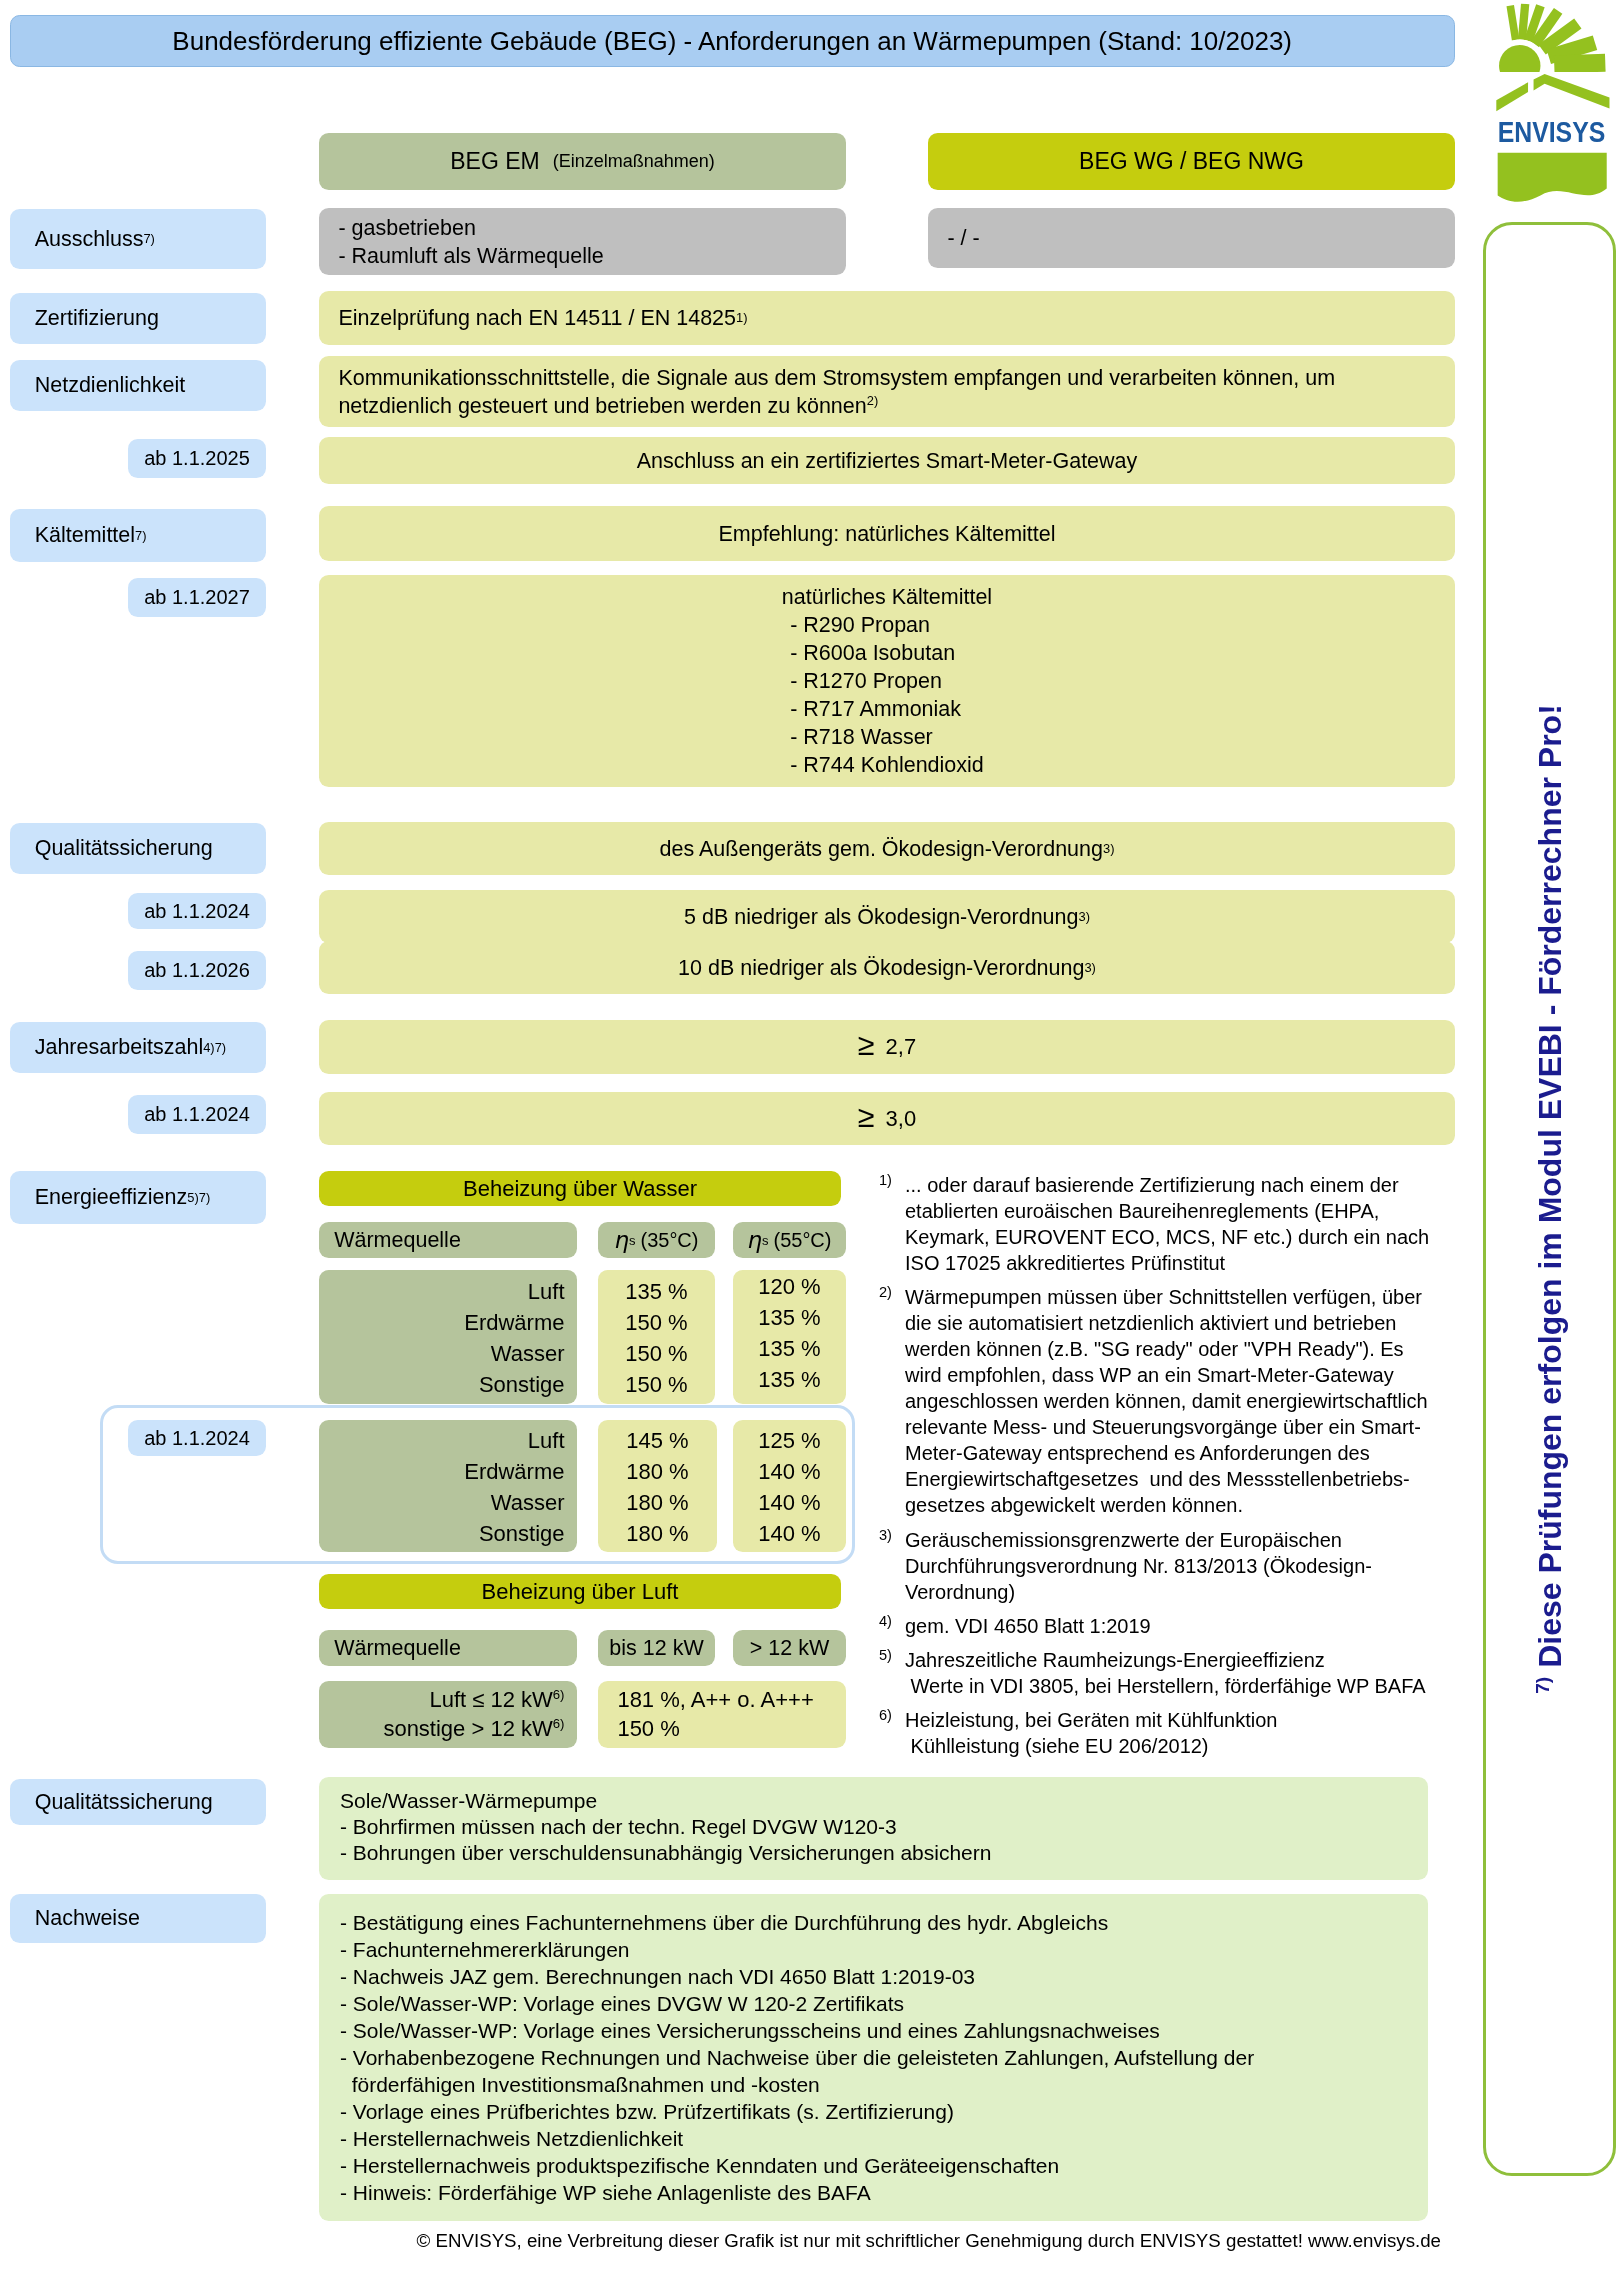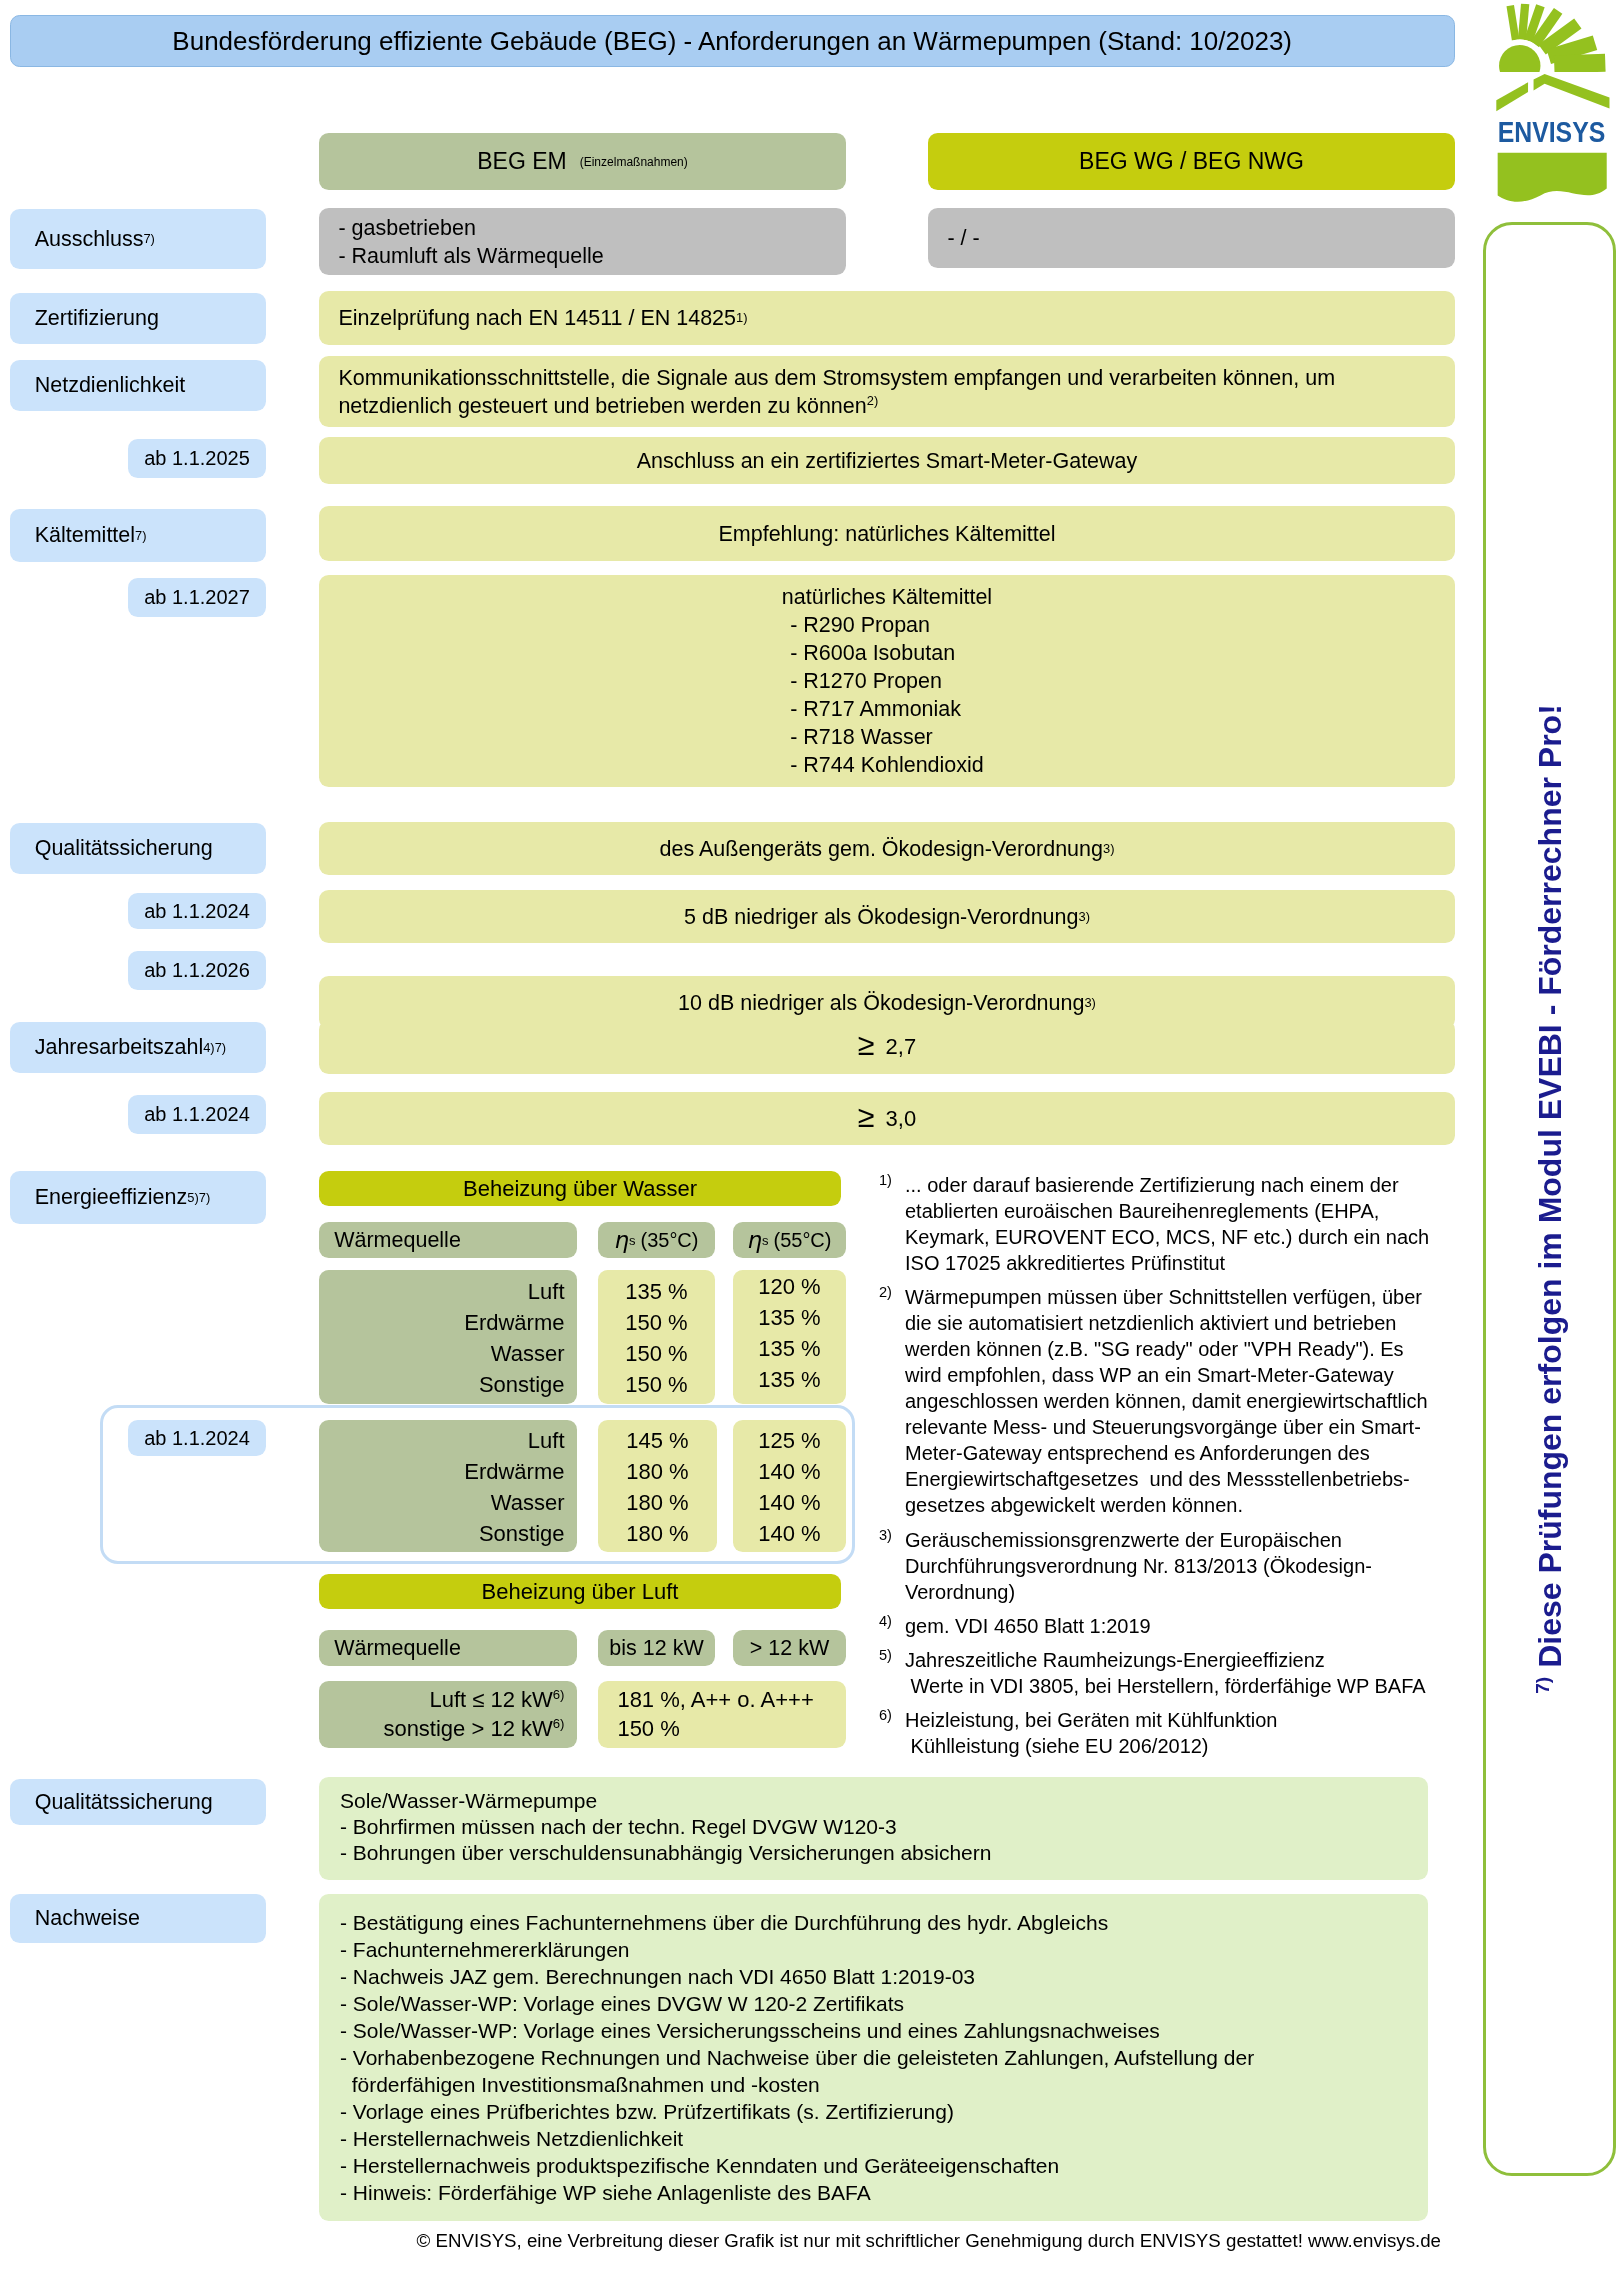--- a/index.html
+++ b/index.html
@@ -76,21 +76,21 @@
 </svg>
 
 <div class="side-panel">
   <div class="side-text">
     <sup data-bind="side_panel.sup">7)</sup><span data-bind="side_panel.text"> Diese Prüfungen erfolgen im Modul </span><b data-bind="side_panel.text_bold">EVEBI - Förderrechner Pro!</b>
   </div>
 </div>
 
 <div class="box bg-sage fc" style="left:319px;top:133px;width:527px;height:57px">
   <span style="font-size:23px" data-bind="headers.em_title">BEG EM</span>
-  <span style="font-size:12px;margin-left:13px" data-bind="headers.em_subtitle">(Einzelmaßnahmen)</span>
+  <span style="font-size:18px;margin-left:13px" data-bind="headers.em_subtitle">(Einzelmaßnahmen)</span>
 </div>
 <div class="box bg-olive fc" style="left:928px;top:133px;width:527px;height:57px;font-size:23px">
   <span data-bind="headers.wg_title">BEG WG / BEG NWG</span>
 </div>
 
 <div class="box bg-label fl lblpad t-label" style="left:9.7px;top:209px;width:256px;height:60px">
   <span data-bind="sections.ausschluss.label">Ausschluss</span>
     <sup data-bind="sections.ausschluss.sup">7)</sup>
 </div>
 <div class="box bg-gray col padl t-body" style="left:319px;top:208px;width:527px;height:67px">
@@ -157,21 +157,21 @@
   <span data-bind="sections.ab_2024_geraeusch.label">ab 1.1.2024</span>
 </div>
 <div class="box bg-yellow fc t-body" style="left:319px;top:890px;width:1136px;height:53px">
   <span data-bind="sections.ab_2024_geraeusch.text">5 dB niedriger als Ökodesign-Verordnung</span>
     <sup data-bind="sections.ab_2024_geraeusch.sup">3)</sup>
 </div>
 
 <div class="box bg-label fc t-date" style="left:128px;top:951px;width:138px;height:39px">
   <span data-bind="sections.ab_2026.label">ab 1.1.2026</span>
 </div>
-<div class="box bg-yellow fc t-body" style="left:319px;top:976px;width:1136px;height:53px">
+<div class="box bg-yellow fc t-body" style="left:319px;top:941px;width:1136px;height:53px">
   <span data-bind="sections.ab_2026.text">10 dB niedriger als Ökodesign-Verordnung</span>
     <sup data-bind="sections.ab_2026.sup">3)</sup>
 </div>
 
 <div class="box bg-label fl lblpad t-label" style="left:9.7px;top:1022px;width:256px;height:51px">
   <span data-bind="sections.jahresarbeitszahl.label">Jahresarbeitszahl</span>
     <sup data-bind="sections.jahresarbeitszahl.sup">4)7)</sup>
 </div>
 <div class="box bg-yellow fc t-tab" style="left:319px;top:1020px;width:1136px;height:54px">
   <span class="geq" data-bind="sections.jahresarbeitszahl.geq">≥</span>

